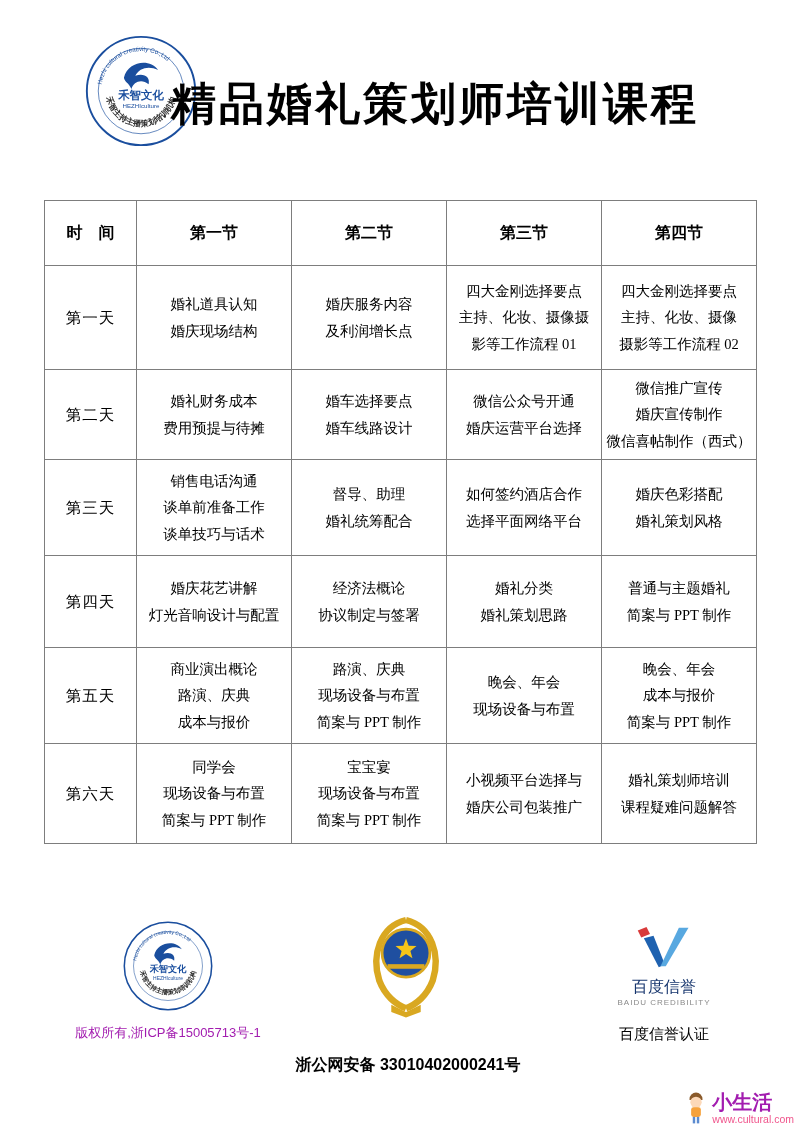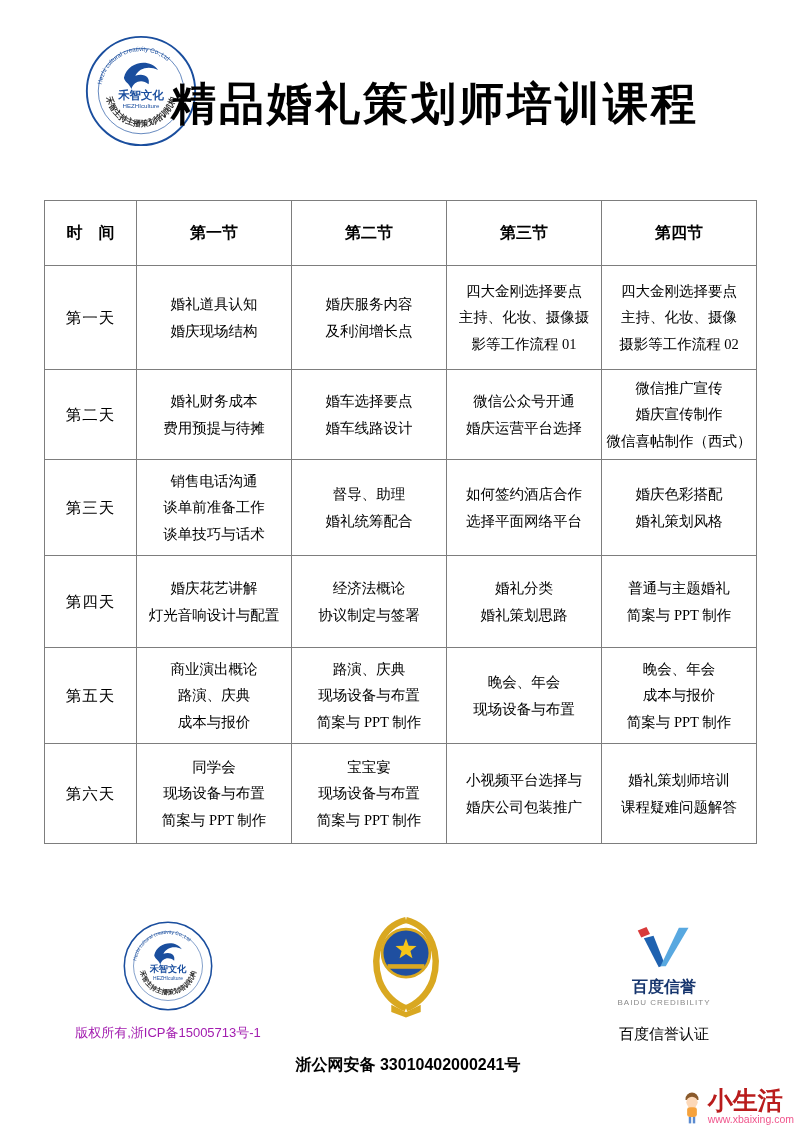--- a/index.html
+++ b/index.html
@@ -65,32 +65,32 @@
   .police-text {
     position: absolute;
     left: 288px; top: 1055px; width: 240px;
     text-align: center; font-size: 16px; font-weight: bold; color: #000;
   }
   .baidu {
     position: absolute;
     left: 604px; top: 924px; width: 120px;
     text-align: center;
   }
-  .baidu .baidu-name { font-size: 16px; font-weight: bold; color: #16356d; margin-top: 3px; }
+  .baidu .baidu-name { font-size: 16px; font-weight: normal; color: #16356d; margin-top: 3px; }
   .baidu .baidu-en { font-size: 8px; color: #8a8a8a; letter-spacing: 1px; }
   .baidu .baidu-cert { font-size: 15px; color: #000; margin-top: 18px; }
 
   
   .watermark {
     position: absolute;
     right: 6px; bottom: 3px;
     display: flex; align-items: flex-end; gap: 3px;
   }
   .wm-text { display: flex; flex-direction: column; line-height: 1.08; }
-  .wm-name { font-size: 25px; font-weight: bold; color: #b91c1c; }
+  .wm-name { font-size: 20px; font-weight: bold; color: #a21caf; }
   .wm-url { font-size: 10.5px; color: #f0558c; }
 </style>
 </head>
 <body>
 
 <div class="logo header-logo">
   <svg viewBox="0 0 120 120" width="114" height="114">
     <circle cx="60" cy="60" r="57" fill="#ffffff" stroke="#1a4e9e" stroke-width="2"></circle>
     <circle cx="60" cy="60" r="45" fill="none" stroke="#1a4e9e" stroke-width="0.7"></circle>
     <defs>
@@ -246,15 +246,15 @@
 <div class="watermark">
   <svg viewBox="0 0 32 42" width="26" height="34">
     <path d="M8 10 A 8 8 0 0 1 24 10 L24 11 L8 11 Z" fill="#8a5a2b"></path>
     <circle cx="16" cy="14" r="7" fill="#fcd8b8"></circle>
     <rect x="10" y="20" width="12" height="12" rx="3" fill="#f6a23c"></rect>
     <rect x="12" y="32" width="3" height="8" fill="#5b8bd0"></rect>
     <rect x="17" y="32" width="3" height="8" fill="#5b8bd0"></rect>
   </svg>
   <div class="wm-text">
     <span class="wm-name">小生活</span>
-    <span class="wm-url">www.xbaixing.com</span>
+    <span class="wm-url">www.cultural.com</span>
   </div>
 </div>
 
 </body></html>

